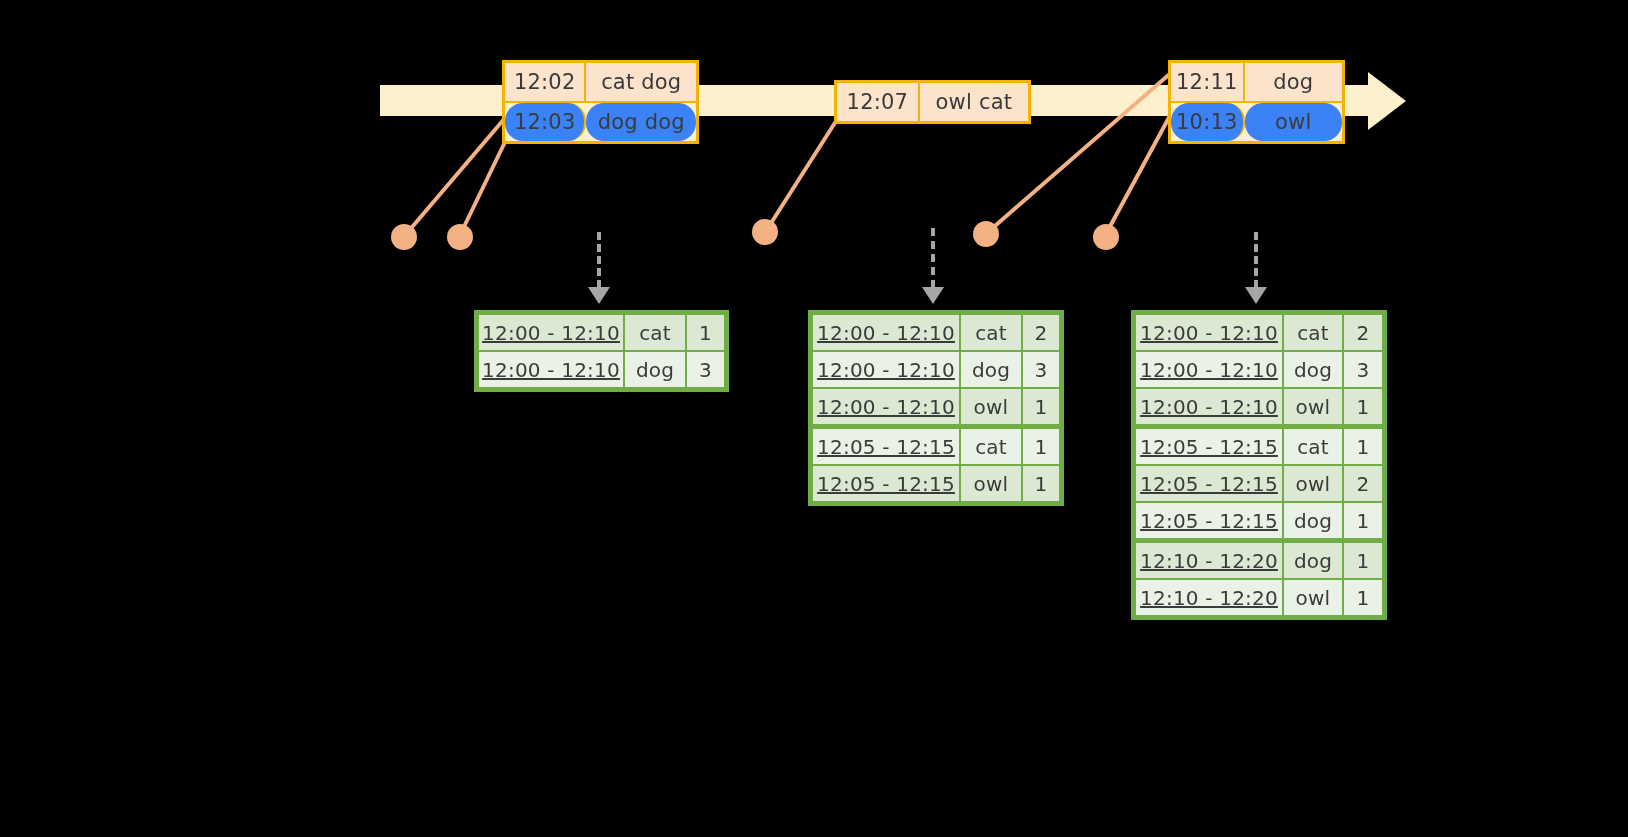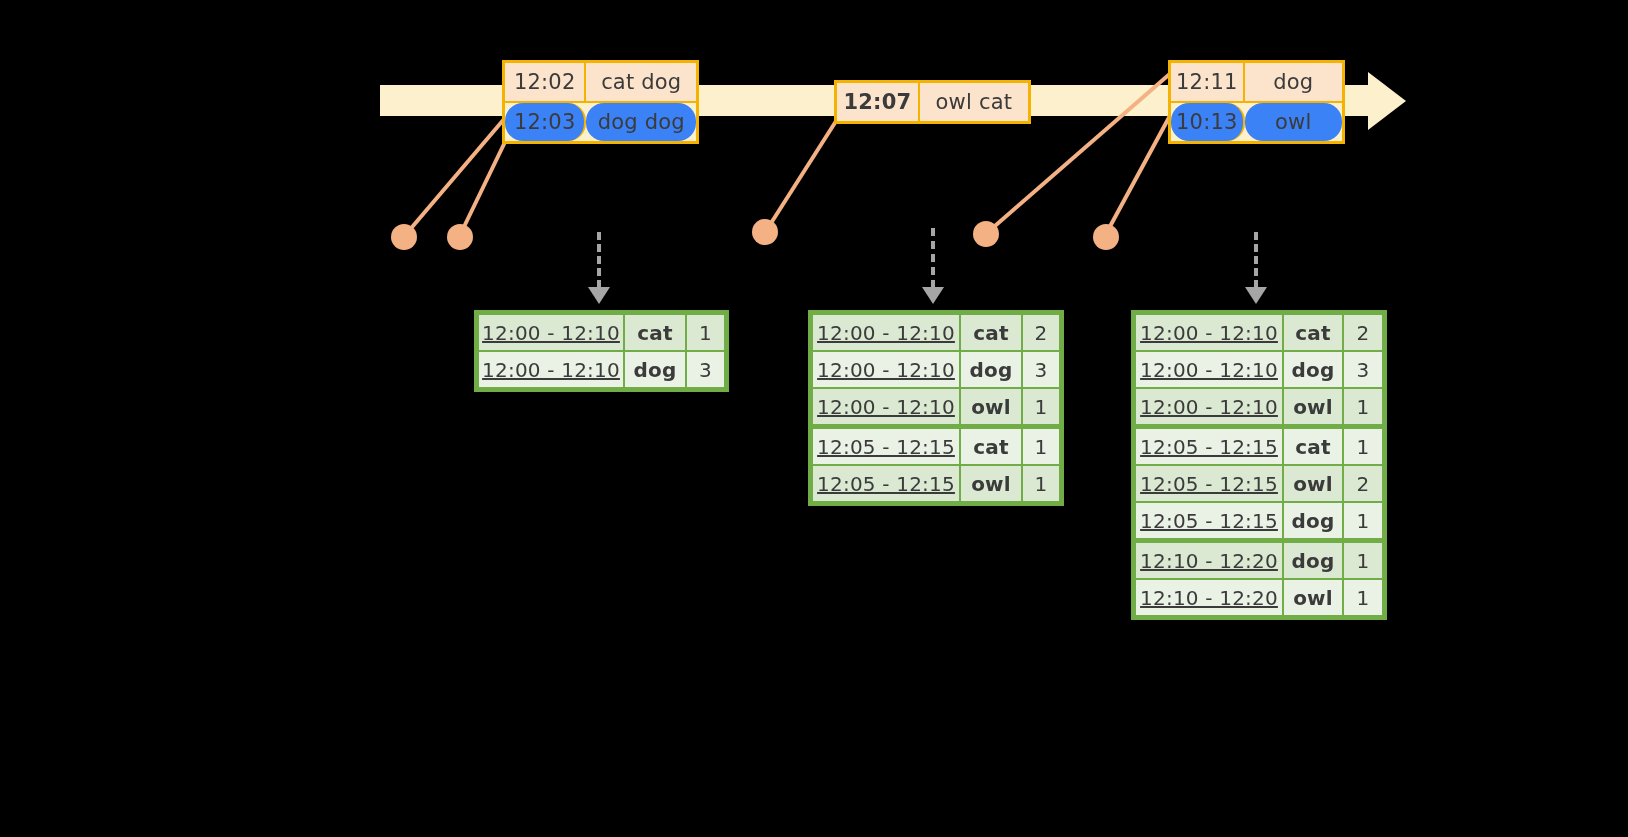--- a/index.html
+++ b/index.html
@@ -72,21 +72,21 @@
     border-right: 2px solid #f5b301;
   }
   .evt-cell.words {
     width: 113px;
   }
   .evt-row.shade-a .evt-cell { background: #fce3cb; }
   .evt-row.shade-b .evt-cell { background: #3b82f6; border-radius: 18px; }
 
   #evt-g1 { left: 502px; top: 60px; width: 197px; }
   #evt-g2 { left: 834px; top: 80px; width: 197px; }
-  #evt-g2 .evt-cell.time  { width: 84px; font-weight: bold; }
+  #evt-g2 .evt-cell.time  { width: 84px; }
   #evt-g2 .evt-cell.words { width: 110px; }
   #evt-g3 { left: 1168px; top: 60px; width: 177px; }
   #evt-g3 .evt-cell.time  { width: 74px; }
   #evt-g3 .evt-cell.words { width: 98px; }
 
   
   #connectors {
     position: absolute;
     left: 0; top: 0;
     width: 1628px;
@@ -144,21 +144,21 @@
     font-size: 20px;
     color: #3b3b3b;
     height: 37px;
     border: 1px solid #70ad47;
     letter-spacing: 0.2px;
   }
   .res-row.shade-a .res-cell { background: #dbe8d2; }
   .res-row.shade-b .res-cell { background: #eaf1e5; }
   .res-row.sep { border-top: 3px solid #70ad47; }
   .res-cell.win { width: 144px; text-decoration: underline; }
-  .res-cell.key { width: 62px; font-weight: bold; }
+  .res-cell.key { width: 62px; }
   .res-cell.cnt { width: 38px; }
 
   #res-t1 { left: 474px; top: 310px; }
   #res-t2 { left: 808px; top: 310px; }
   #res-t3 { left: 1131px; top: 310px; }
   #res-t1 .res-cell.win { width: 146px; }
   #res-t1 .res-cell.key { width: 62px; }
   #res-t1 .res-cell.cnt { width: 39px; }
   #res-t2 .res-cell.win { width: 148px; }
   #res-t2 .res-cell.key { width: 62px; }

